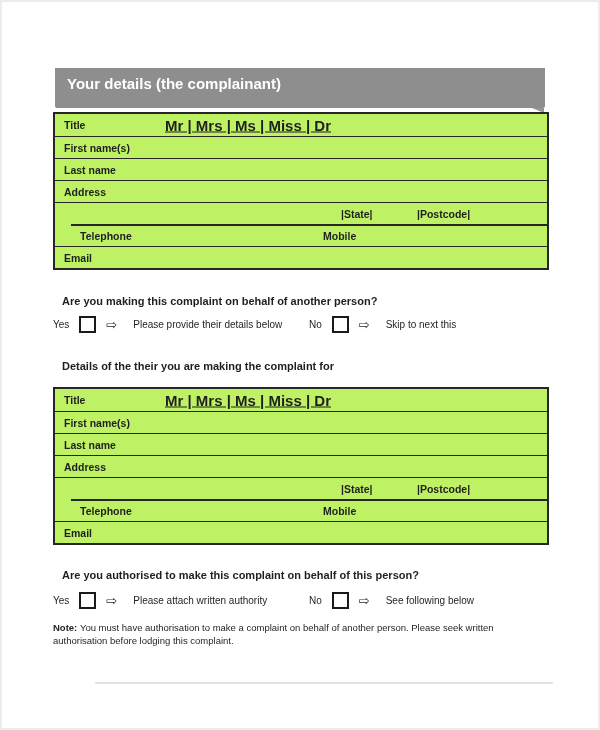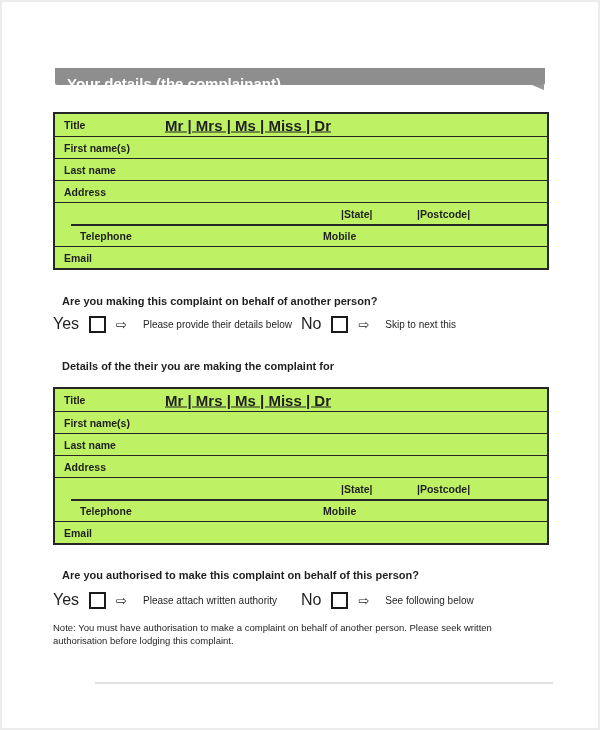--- a/index.html
+++ b/index.html
@@ -4,21 +4,21 @@
 <style>
   html,body{margin:0;padding:0;}
   body{
     width:600px;height:730px;position:relative;background:#ffffff;
     font-family:"Liberation Sans", sans-serif;color:#1f1f1f;overflow:hidden;
   }
   .page-edge{position:absolute;inset:0;border:2px solid #ececec;pointer-events:none;}
 
   
   .bar{
-    position:absolute;left:55px;top:68px;width:490px;height:17px;
+    position:absolute;left:55px;top:68px;width:490px;height:40px;
     background:#8e8e8e;color:#ffffff;font-weight:bold;font-size:15px;
     line-height:32px;padding-left:12px;box-sizing:border-box;
     border-radius:0 0 2px 2px;
   }
   .bar::after{
     content:"";position:absolute;right:1px;bottom:-5px;
     border-left:12px solid transparent;border-top:5px solid #969696;
   }
 
   
@@ -35,32 +35,32 @@
   .pos-mobile{left:252px;}
   .fill{position:absolute;inset:0;cursor:text;}
 
   
   .qhead{position:absolute;left:62px;width:494px;font-weight:bold;font-size:11px;}
 
   
   .ynrow{position:absolute;left:53px;width:494px;height:16px;}
   .yngroup{position:absolute;top:0;height:16px;display:flex;align-items:center;}
   .yngroup.g-yes{left:0;}
-  .yngroup.g-no{left:248px;}
-  .ynlabel{font-size:16px;margin-right:10px;}
+  .yngroup.g-no{left:256px;}
+  .ynlabel{font-size:10px;margin-right:10px;}
   .chk{width:13px;height:13px;border:2px solid #1a1a1a;background:#fff;
        box-sizing:content-box;margin-right:10px;cursor:pointer;}
   .arrow{font-family:"DejaVu Sans", sans-serif;font-size:13px;line-height:13px;
          margin-right:8px;}
   .hint{font-size:10px;white-space:nowrap;padding-left:8px;}
 
   
   .note{position:absolute;left:53px;top:621px;width:494px;
         font-size:9.5px;line-height:1.4;}
-  .note b{font-weight:normal;margin-top:44px;}
+  .note b{font-weight:bold;margin-top:44px;}
 
   .divider{position:absolute;left:95px;top:682px;width:458px;height:2px;background:#e3e3e3;}
 </style>
 </head>
 <body>
 
 <div class="page-edge"></div>
 
 <div class="bar">
   <span>Your details (the complainant)</span>

